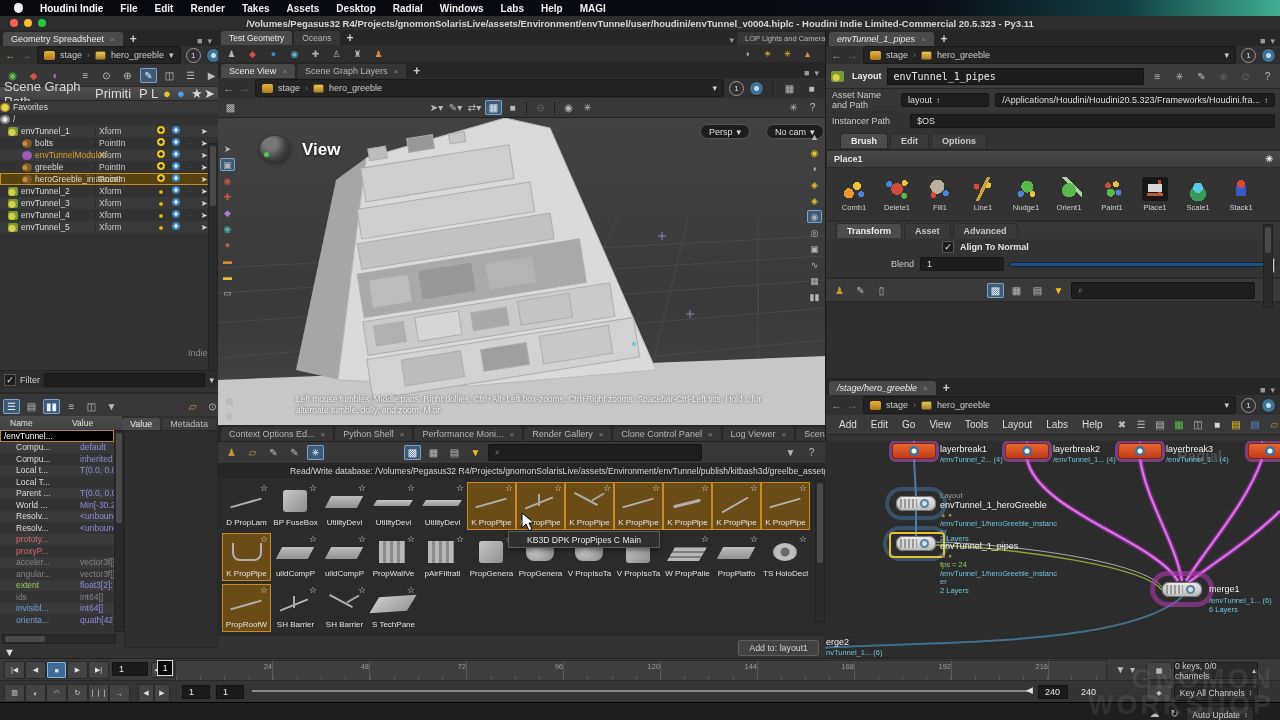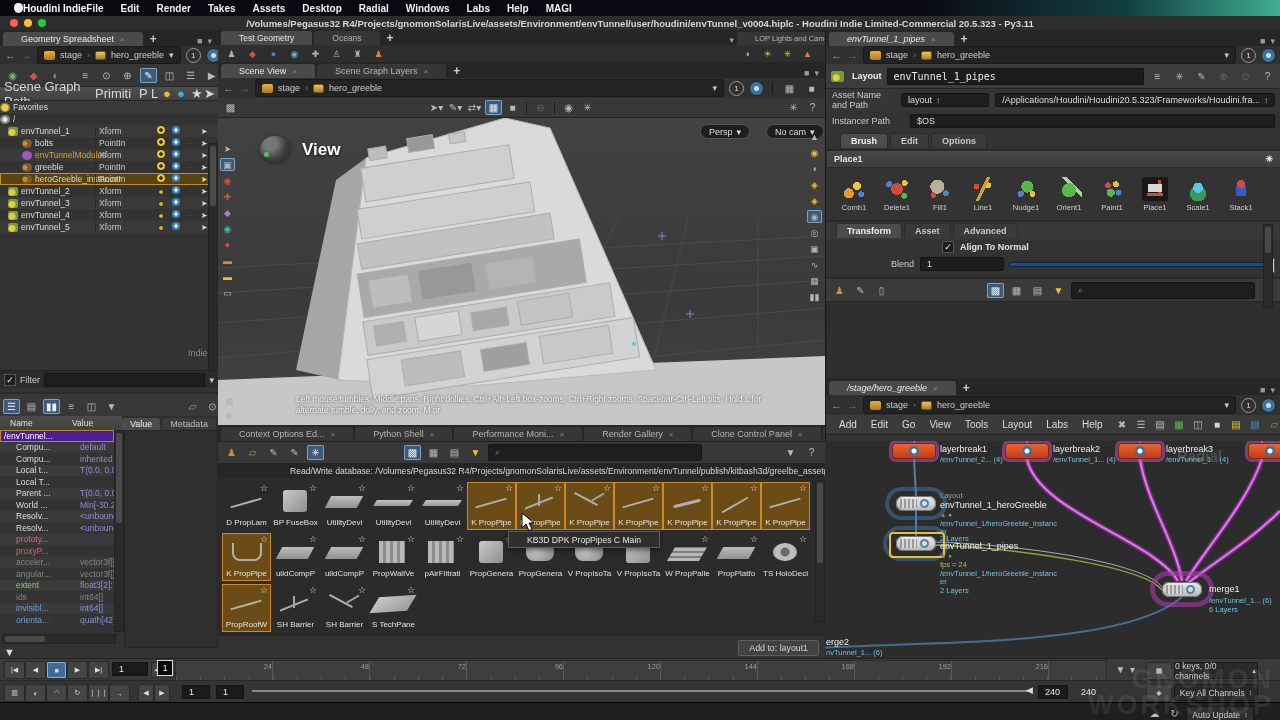--- a/index.html
+++ b/index.html
@@ -1,29 +1,29 @@
 <!DOCTYPE html>
 <html><head>
 <meta charset="utf-8">
 <style>
   html,body{margin:0;padding:0;background:#111}
   #root{position:relative;width:1280px;height:720px;background:#333;font-family:"Liberation Sans",sans-serif;color:#ccc;font-size:9px;overflow:hidden}
   .abs{position:absolute}
   .flex{display:flex;align-items:center}
   
-  #macbar{left:0;top:0;width:1280px;height:16px;background:linear-gradient(90deg,#08080f 0%,#0a0a14 72%,#123f41 88%,#3fae92 100%);display:flex;align-items:center;padding-left:14px;box-sizing:border-box}
+  #macbar{left:0;top:0;width:1280px;height:16px;background:linear-gradient(90deg,#08080f 0%,#0a0a14 72%,#123f41 88%,#3fae92 100%);display:flex;align-items:center;gap:17px;padding-left:14px;box-sizing:border-box}
   #macbar .mitem{color:#f0f0f0;font-weight:bold;font-size:10px;white-space:nowrap}
   #macbar .appname{color:#fff;font-weight:bold;font-size:10px}
   .applelogo{width:9px;height:10px;background:#eee;border-radius:45% 45% 48% 48%;display:inline-block}
   #titlebar{left:0;top:16px;width:1280px;height:14px;background:#2d2d2d;border-bottom:1px solid #1c1c1c}
   .tl{width:8px;height:8px;border-radius:50%;display:inline-block;margin-right:6px}
   #titletext{position:absolute;left:0;right:0;top:2px;text-align:center;font-size:9.5px;font-weight:bold;color:#d6d6d6;white-space:nowrap}
   
   .tabbar{background:#262626;display:flex;align-items:flex-end;padding:2px 3px 0;box-sizing:border-box;gap:2px}
-  .tab{background:#363636;color:#b5b5b5;padding:2px 18px;border-radius:3px 3px 0 0;white-space:nowrap;display:flex;gap:6px;align-items:center}
+  .tab{background:#363636;color:#b5b5b5;padding:2px 8px;border-radius:3px 3px 0 0;white-space:nowrap;display:flex;gap:6px;align-items:center}
   .tab.on{background:#4a4a4a;color:#eaeaea}
   .tab.italic{font-style:italic}
   .tab .x{color:#8a8a8a;font-size:8px}
   .plus{color:#d0d0d0;font-size:12px;padding:0 5px;font-weight:bold}
   .paneend{margin-left:auto;display:flex;gap:5px;color:#9a9a9a;padding-right:3px;align-items:center}
   .crumbbar{background:#303030;display:flex;align-items:center;gap:5px;padding:0 5px;box-sizing:border-box}
   .navarr{color:#b9936a;font-size:11px;font-weight:bold}
   .navarr.dim{color:#6a6a6a}
   .crumb{background:#232323;border:1px solid #191919;border-radius:3px;display:flex;align-items:center;gap:5px;padding:1px 6px;flex:1;height:14px}
   .stageico{width:11px;height:9px;background:linear-gradient(#e8b23a,#b07820);border-radius:2px;display:inline-block}
@@ -58,21 +58,21 @@
   .graydash{color:#777;font-size:7px}
   #lp-watermark{color:#8a8a8a;font-size:9px}
   .filterrow{background:#2c2c2c;border-top:1px solid #222;display:flex;align-items:center;gap:4px;padding:0 4px;box-sizing:border-box}
   .filterbox{flex:1;height:12px;background:#1e1e1e;border:1px solid #161616;border-radius:2px}
   .ptool{background:#383838;display:flex;align-items:center;gap:3px;padding:0 3px;border-top:2px solid #2a2a2a}
   .phdr{display:flex;background:linear-gradient(#4c4c4c,#414141);font-size:8.5px;color:#e0e0e0;align-items:center}
   .prow{display:flex;height:11.5px;align-items:center;font-size:8.5px}
   .prow:nth-child(even){background:#3a3a3a}
   .prow .pname{width:64px;padding-left:16px;color:#ddd;white-space:nowrap;overflow:hidden;flex:none}
   .prow .pval{color:#8d8dd8;white-space:nowrap;overflow:hidden}
-  .prow.selrow{background:#4c1d95;box-shadow:inset 0 0 0 1px #b8872e}
+  .prow.selrow{background:#000000;box-shadow:inset 0 0 0 1px #b8872e}
   .prow.selrow .pname{padding-left:4px;color:#fff}
   .prow.red .pname{color:#d06a6a}
   .prow.blue .pname{color:#6f9fd8}
   .prow.green .pname{color:#9ac760}
   .prow.dim .pname,.prow.dim .pval{color:#848484}
   .subtabs{display:flex;gap:2px;align-items:flex-end;height:100%}
   .subtab{background:#3a3a3a;padding:1px 8px;border-radius:3px 3px 0 0;color:#bbb}
   .subtab.on{background:#4c4c4c;color:#eee}
   .scrollv{position:absolute;width:8px;background:#2a2a2a;border:1px solid #222}
   .scrollv .thumb{position:absolute;left:1px;right:1px;background:#4a4a4a;border-radius:2px}

